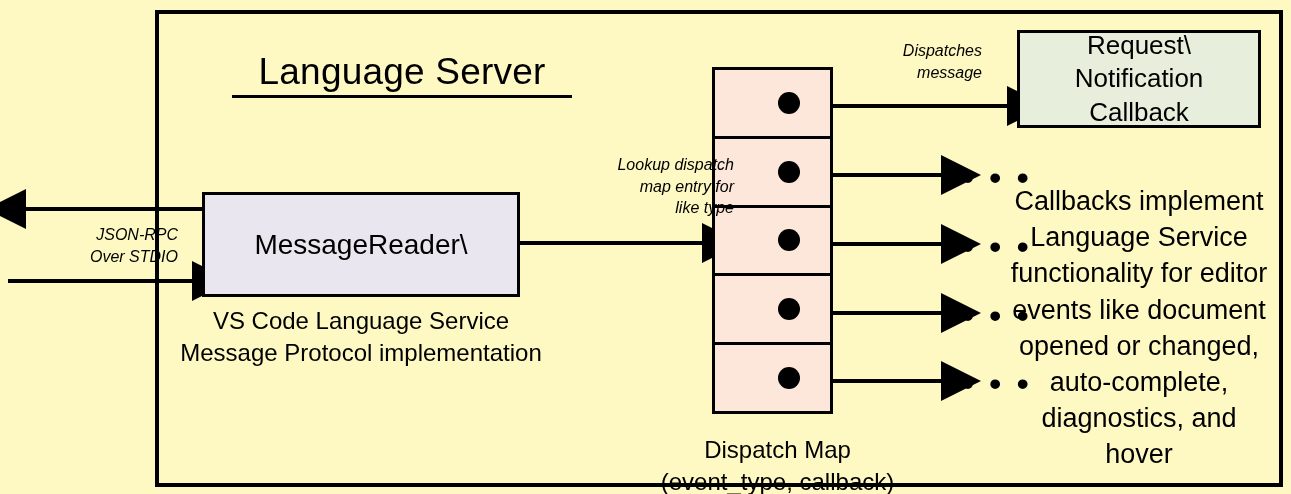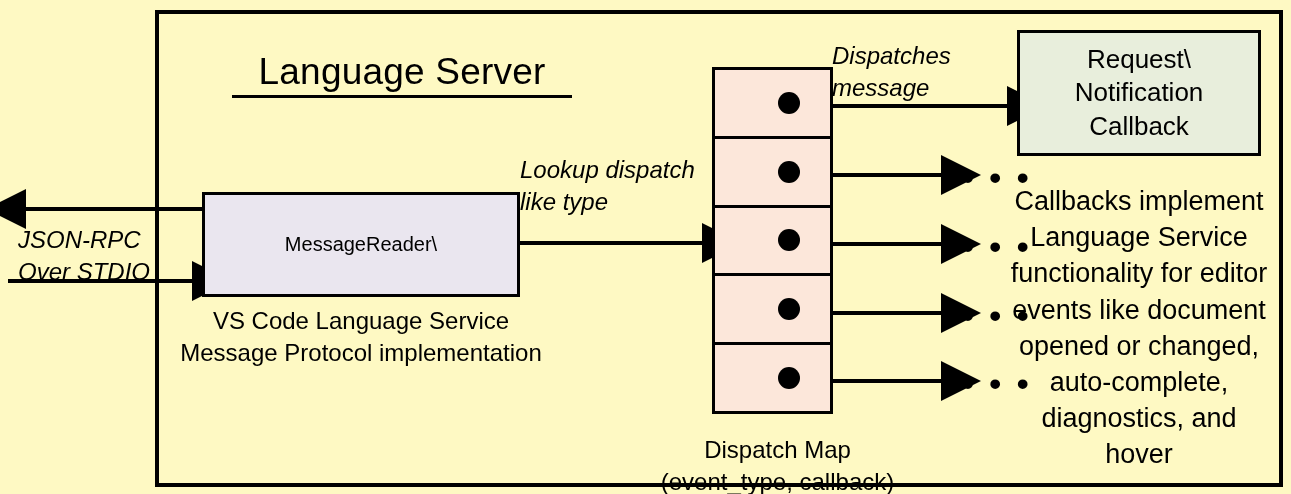--- a/index.html
+++ b/index.html
@@ -55,29 +55,29 @@
     justify-content: center;
     text-align: center;
   }
 
   .reader-box {
     left: 202px;
     top: 192px;
     width: 318px;
     height: 105px;
     background: #EAE6EF;
-    font-size: 20px;
+    font-size: 28px;
     line-height: 1.25;
   }
 
   .callback-box {
     left: 1017px;
     top: 30px;
     width: 244px;
-    height: 126px;
+    height: 98px;
     background: #E8EEDC;
     font-size: 26px;
     line-height: 1.28;
   }
 
   .caption {
     position: absolute;
     text-align: center;
     font-size: 24px;
     line-height: 1.32;
@@ -100,31 +100,31 @@
     top: 183px;
     width: 262px;
     font-size: 27px;
     line-height: 1.34;
   }
 
   
   .edge-label {
     position: absolute;
     font-style: italic;
-    text-align: left;
-    font-size: 24px;
+    text-align: right;
+    font-size: 16px;
     line-height: 1.35;
   }
   .label-jsonrpc {
     left: 18px;
     top: 224px;
     width: 160px;
   }
   .label-lookup {
-    left: 520px;
+    left: 544px;
     top: 154px;
     width: 190px;
   }
   .label-dispatches {
     left: 832px;
     top: 40px;
     width: 150px;
   }
 
   
@@ -255,20 +255,21 @@
 
   <div class="caption callback-caption">Callbacks implement Language Service functionality for editor events like document opened or changed, auto-complete, diagnostics, and hover</div>
 
   <div class="edge-label label-jsonrpc">
     <div>JSON-RPC</div>
     <div>Over STDIO</div>
   </div>
 
   <div class="edge-label label-lookup">
     <div>Lookup dispatch</div>
+    <div>map entry for</div>
     <div>like type</div>
   </div>
 
   <div class="edge-label label-dispatches">
     <div>Dispatches</div>
     <div>message</div>
   </div>
 
   <div class="ellipsis" style="left:962px; top:160px;">• • •</div>
   <div class="ellipsis" style="left:962px; top:229px;">• • •</div>

